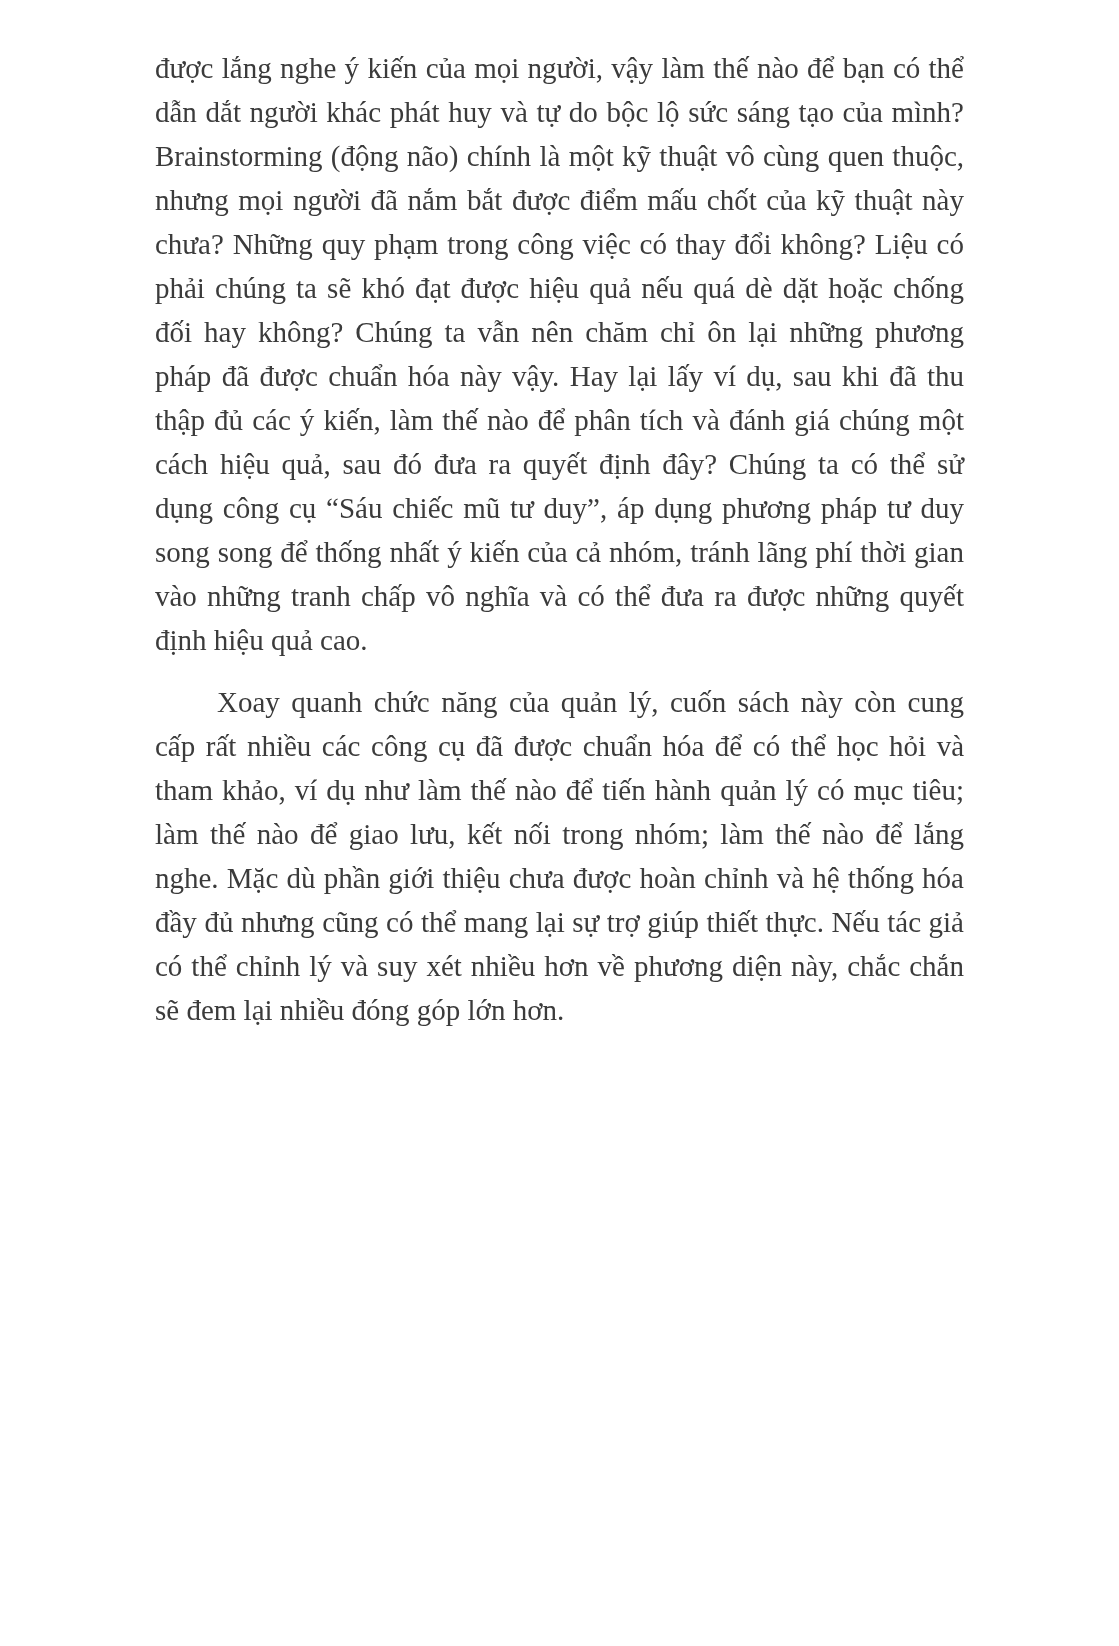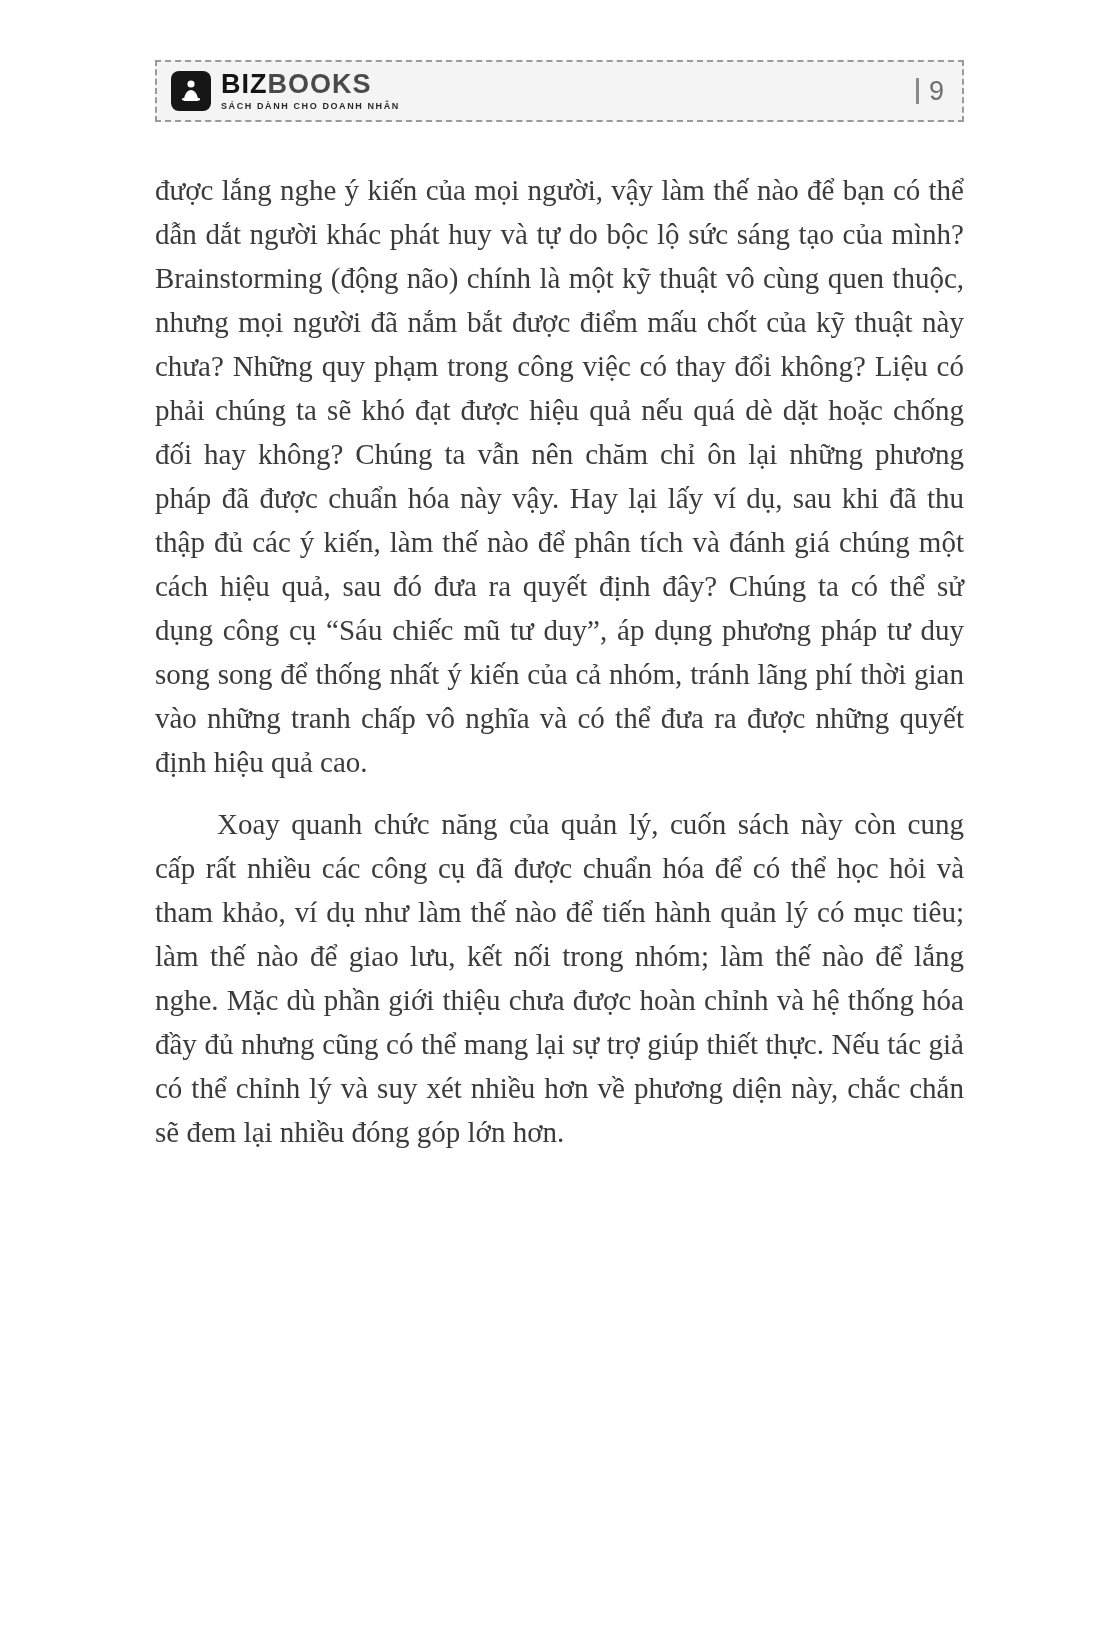--- a/index.html
+++ b/index.html
@@ -116,44 +116,20 @@
     text-indent: 62px;
   }
 </style>
 </head>
 <body>
 
 <div class="page">
 
   <div class="column">
 
-    <div class="header-bar">
-
-      <div class="logo-group">
-        <div class="logo-icon">
-          <svg width="26" height="26" viewBox="0 0 26 26" aria-hidden="true">
-            <circle cx="13" cy="6" r="3.6" fill="#ffffff"></circle>
-            <path d="M6 23 C6 15.5 10 12 13 12 C16 12 20 15.5 20 23 Z" fill="#ffffff"></path>
-            <rect x="4" y="20" width="18" height="2.4" rx="1.2" fill="#ffffff"></rect>
-          </svg>
-        </div>
-        <div class="logo-text-stack">
-          <div class="logo-title">
-            <span>BIZ</span><span class="secondary">BOOKS</span>
-          </div>
-          <div class="logo-tagline">SÁCH DÀNH CHO DOANH NHÂN</div>
-        </div>
-      </div>
-
-      <div class="page-number-group">
-        <div class="page-number-bar"></div>
-        <div class="page-number">9</div>
-      </div>
-
-    </div>
 
     <div class="body-text">
       <p>được lắng nghe ý kiến của mọi người, vậy làm thế nào để bạn có thể dẫn dắt người khác phát huy và tự do bộc lộ sức sáng tạo của mình? Brainstorming (động não) chính là một kỹ thuật vô cùng quen thuộc, nhưng mọi người đã nắm bắt được điểm mấu chốt của kỹ thuật này chưa? Những quy phạm trong công việc có thay đổi không? Liệu có phải chúng ta sẽ khó đạt được hiệu quả nếu quá dè dặt hoặc chống đối hay không? Chúng ta vẫn nên chăm chỉ ôn lại những phương pháp đã được chuẩn hóa này vậy. Hay lại lấy ví dụ, sau khi đã thu thập đủ các ý kiến, làm thế nào để phân tích và đánh giá chúng một cách hiệu quả, sau đó đưa ra quyết định đây? Chúng ta có thể sử dụng công cụ “Sáu chiếc mũ tư duy”, áp dụng phương pháp tư duy song song để thống nhất ý kiến của cả nhóm, tránh lãng phí thời gian vào những tranh chấp vô nghĩa và có thể đưa ra được những quyết định hiệu quả cao.</p>
       <p class="indented">Xoay quanh chức năng của quản lý, cuốn sách này còn cung cấp rất nhiều các công cụ đã được chuẩn hóa để có thể học hỏi và tham khảo, ví dụ như làm thế nào để tiến hành quản lý có mục tiêu; làm thế nào để giao lưu, kết nối trong nhóm; làm thế nào để lắng nghe. Mặc dù phần giới thiệu chưa được hoàn chỉnh và hệ thống hóa đầy đủ nhưng cũng có thể mang lại sự trợ giúp thiết thực. Nếu tác giả có thể chỉnh lý và suy xét nhiều hơn về phương diện này, chắc chắn sẽ đem lại nhiều đóng góp lớn hơn.</p>
     </div>
 
   </div>
 
 </div>
 

